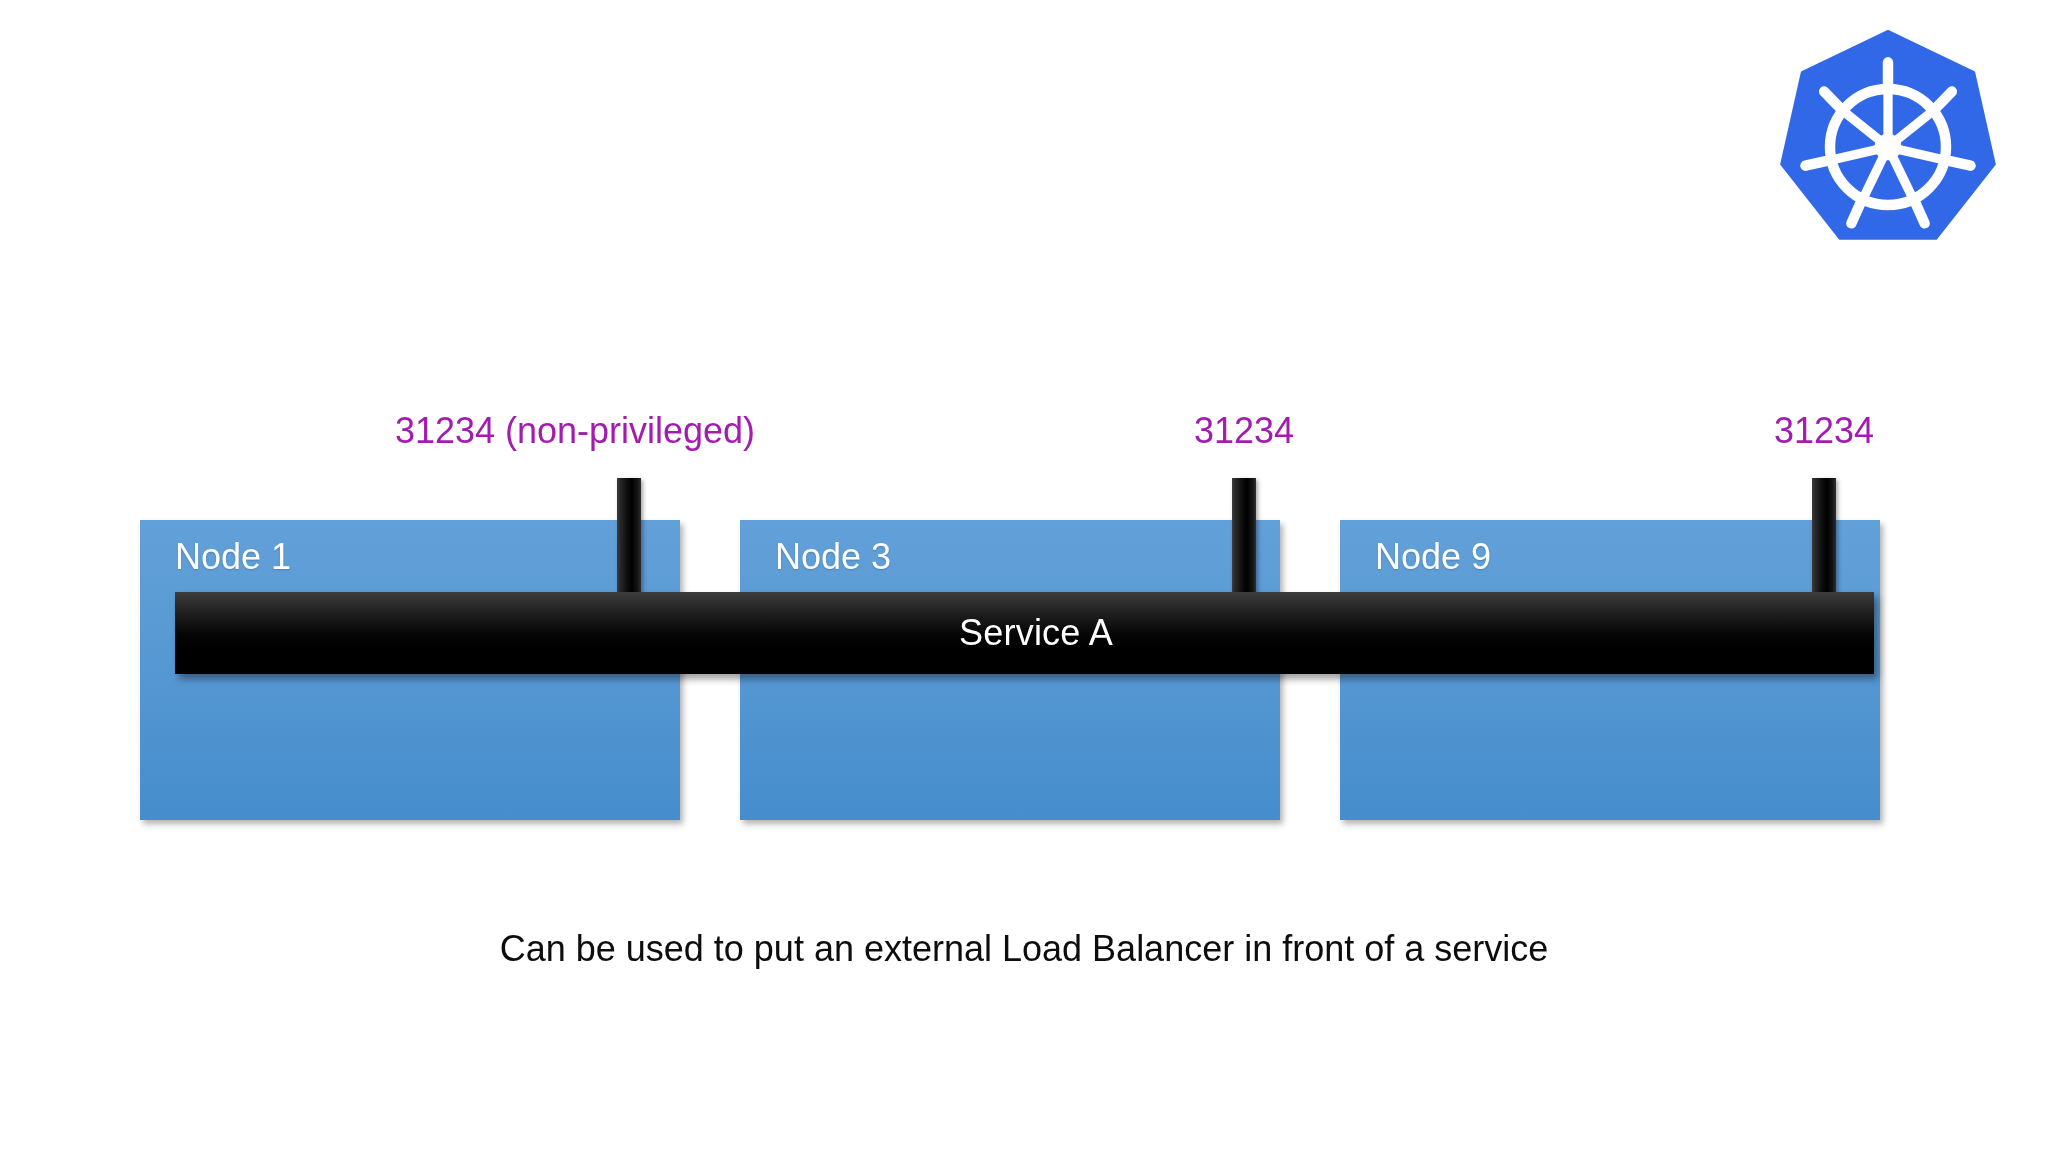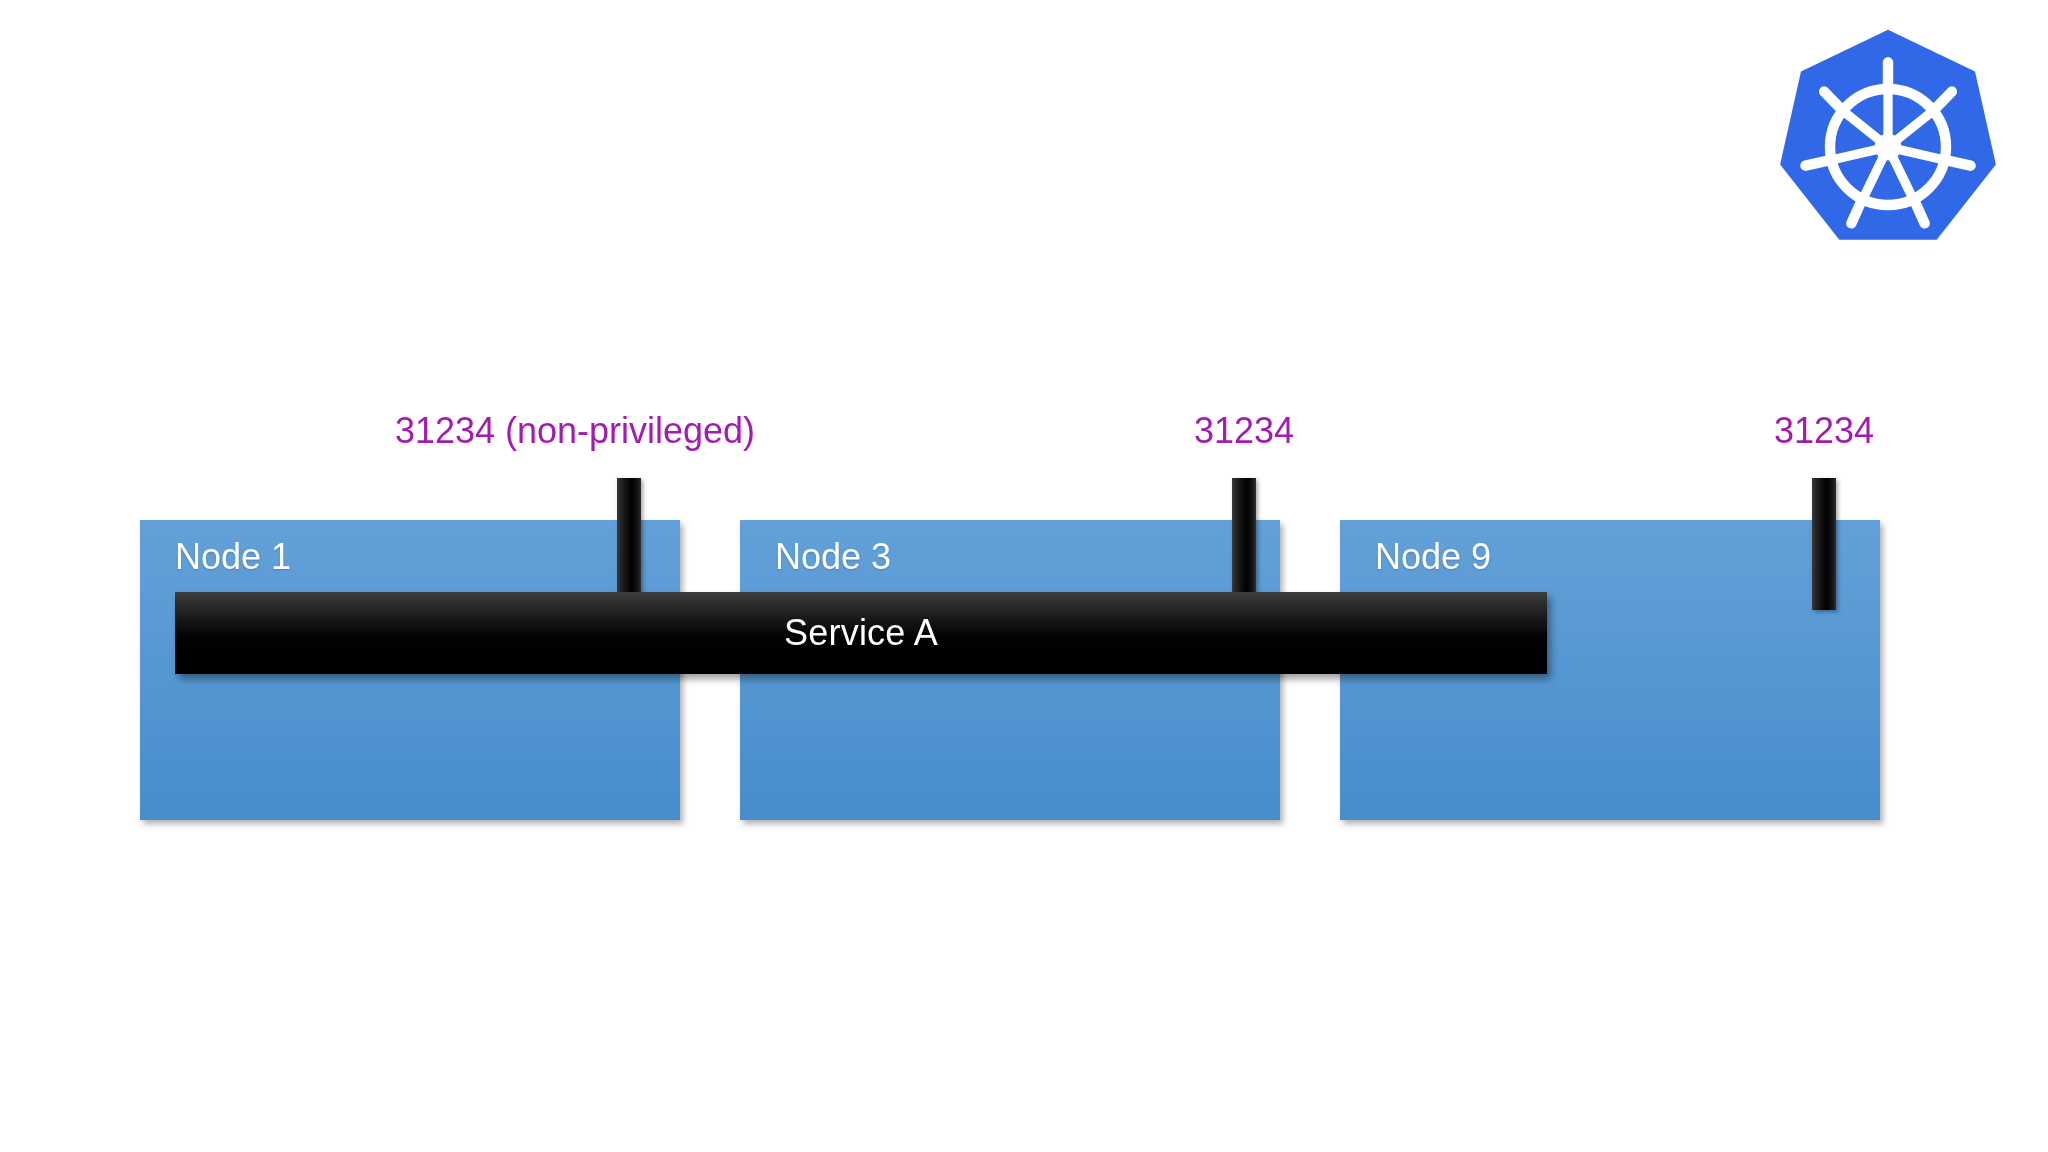--- a/index.html
+++ b/index.html
@@ -103,29 +103,30 @@
   }
   .port-label.l1 { left: 575px; transform: translateX(-50%); }
   .port-label.l2 { left: 1244px; transform: translateX(-50%); }
   .port-label.l3 { left: 1824px; transform: translateX(-50%); }
 
   
   #service-bar {
     position: absolute;
     left: 175px;
     top: 592px;
-    width: 1372px;
+    width: 1676px;
     height: 82px;
     background: linear-gradient(180deg,
         #3d3d3d 0%, #2d2d2d 14%, #1b1b1b 30%,
         #050505 52%, #000000 72%, #000000 100%);
     box-shadow: 4px 5px 7px rgba(0,0,0,0.38);
     display: flex;
     align-items: center;
     justify-content: center;
+    padding-left: 23px;
   }
   #service-bar-label {
     font-size: 36px;
     color: #ffffff;
     font-weight: 400;
     letter-spacing: 0.2px;
     white-space: nowrap;
   }
 
   
@@ -202,14 +203,15 @@
     <div class="port-label l1">31234 (non-privileged)</div>
     <div class="port-label l2">31234</div>
     <div class="port-label l3">31234</div>
 
     <div id="service-bar">
       <span id="service-bar-label">Service A</span>
     </div>
 
   </div>
 
+  <div id="caption">Can be used to put an external Load Balancer in front of a service</div>
 
 </div>
 
 </body></html>

